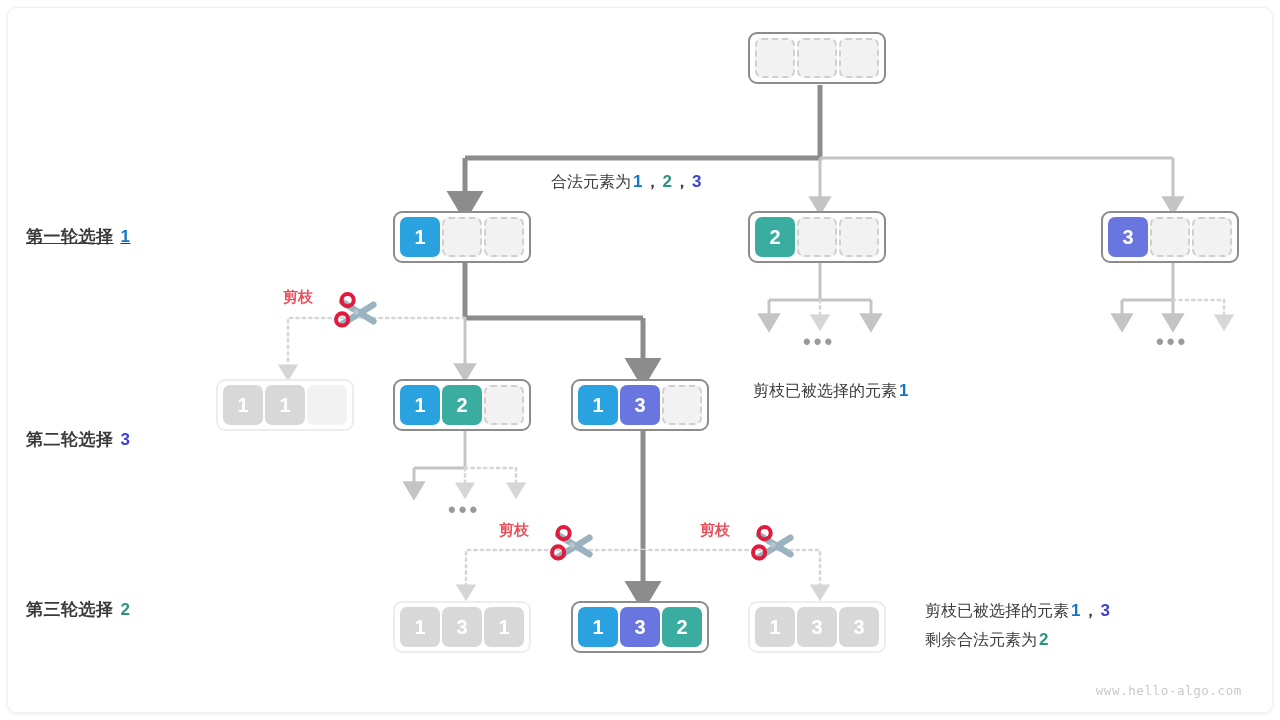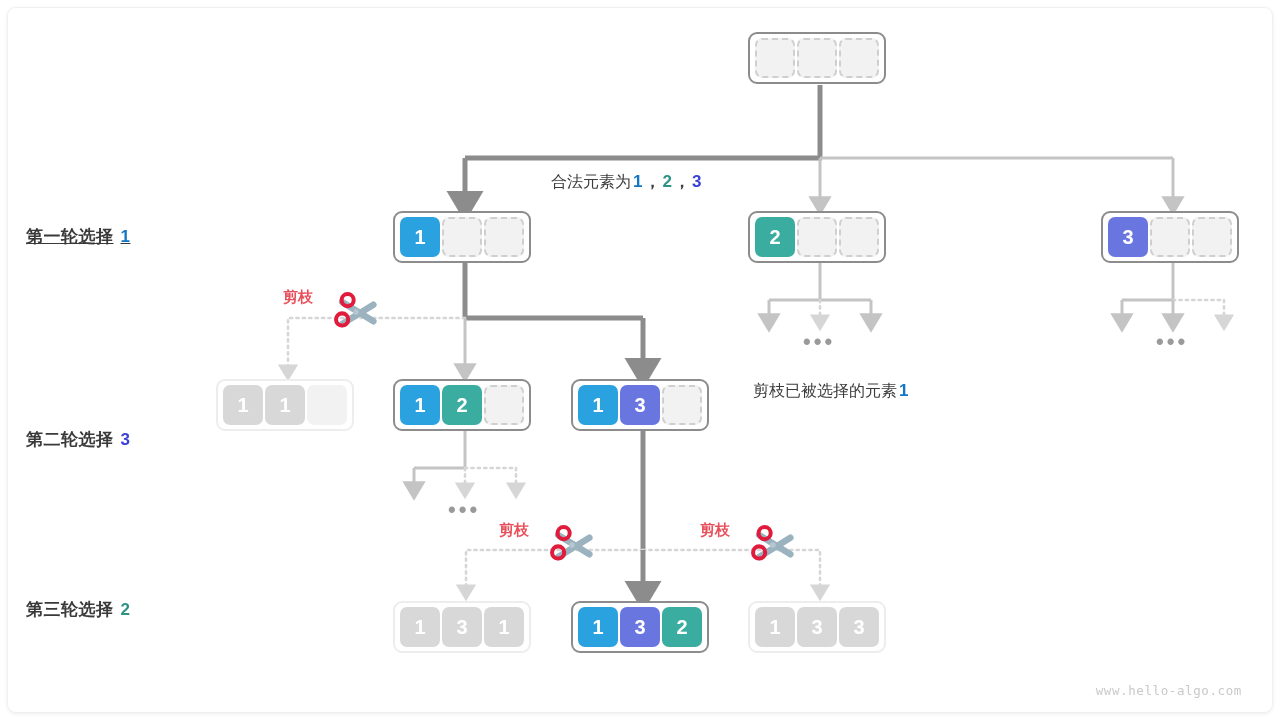--- a/index.html
+++ b/index.html
@@ -303,15 +303,23 @@
   <div class="dots" style="left:803px; top:337px;">•••</div>
   <div class="dots" style="left:1156px; top:337px;">•••</div>
   <div class="dots" style="left:448px; top:505px;">•••</div>
 
   <div class="annot" style="left:753px; top:376px;">
     <div>
       <span>剪枝已被选择的元素</span><span class="val" style="color:#1177c4">1</span>
     </div>
   </div>
 
+  <div class="annot" style="left:925px; top:596px;">
+    <div>
+      <span>剪枝已被选择的元素</span><span class="val" style="color:#1177c4">1</span><span class="sep">，</span><span class="val" style="color:#3b40d6">3</span>
+    </div>
+    <div>
+      <span>剩余合法元素为</span><span class="val" style="color:#2e9186">2</span>
+    </div>
+  </div>
 
   <div class="watermark">www.hello-algo.com</div>
 </div>
 
 </body></html>

